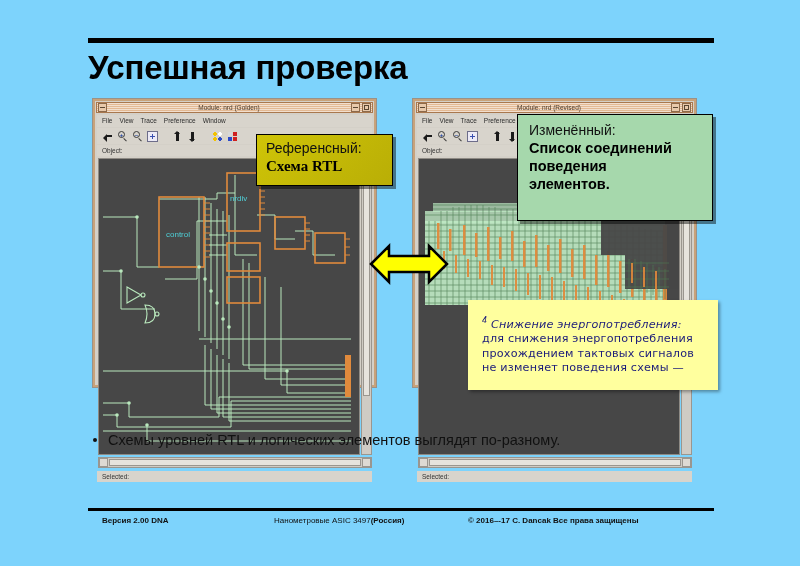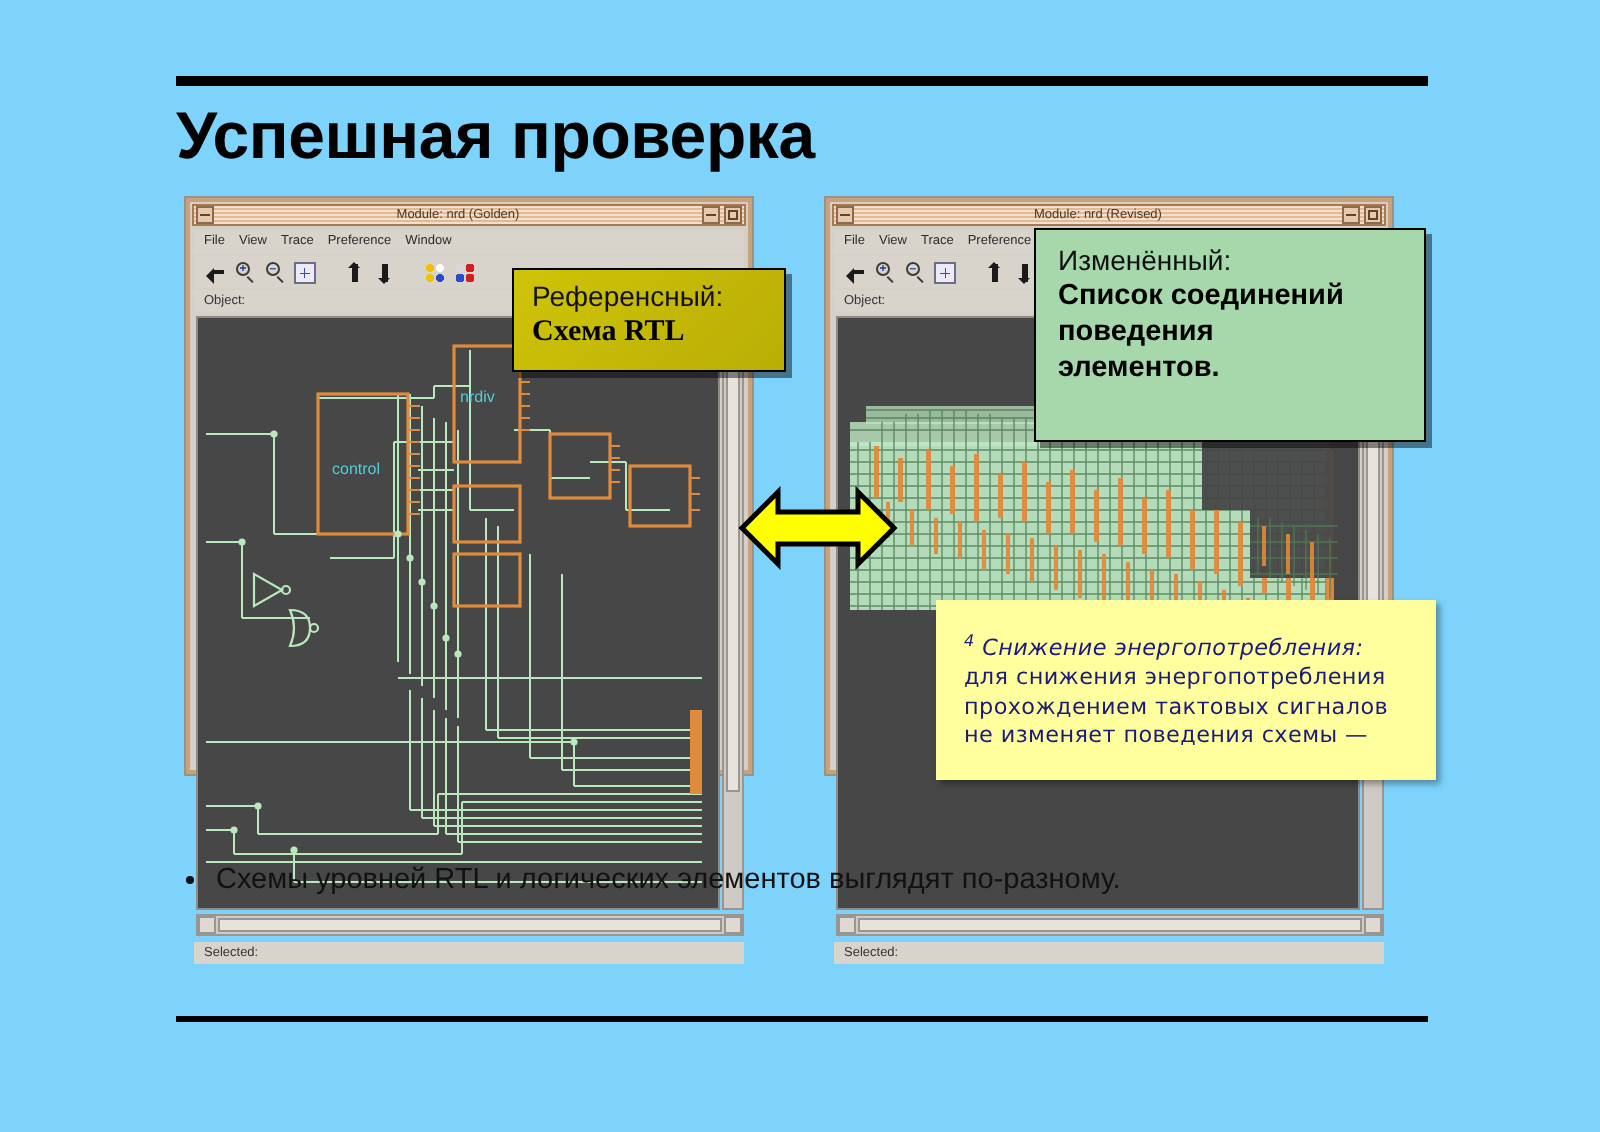--- a/index.html
+++ b/index.html
@@ -529,14 +529,19 @@
     <div class="line">для снижения энергопотребления</div>
     <div class="line">прохождением тактовых сигналов</div>
     <div class="line">не изменяет поведения схемы —</div>
   </div>
 
   <div class="bullets">
     <div class="bullet">Схемы уровней RTL и логических элементов выглядят по-разному.</div>
   </div>
 
   <div class="foot-rule"></div>
+  <div class="footer">
+    <div class="f1">Версия 2.00 DNA</div>
+    <div class="f2"><span>Нанометровые ASIC 3497</span><b>(Россия)</b></div>
+    <div class="f3">© 2016–-17 C. Dancak  Все права защищены</div>
+  </div>
 
 </div>
 
 </body></html>

